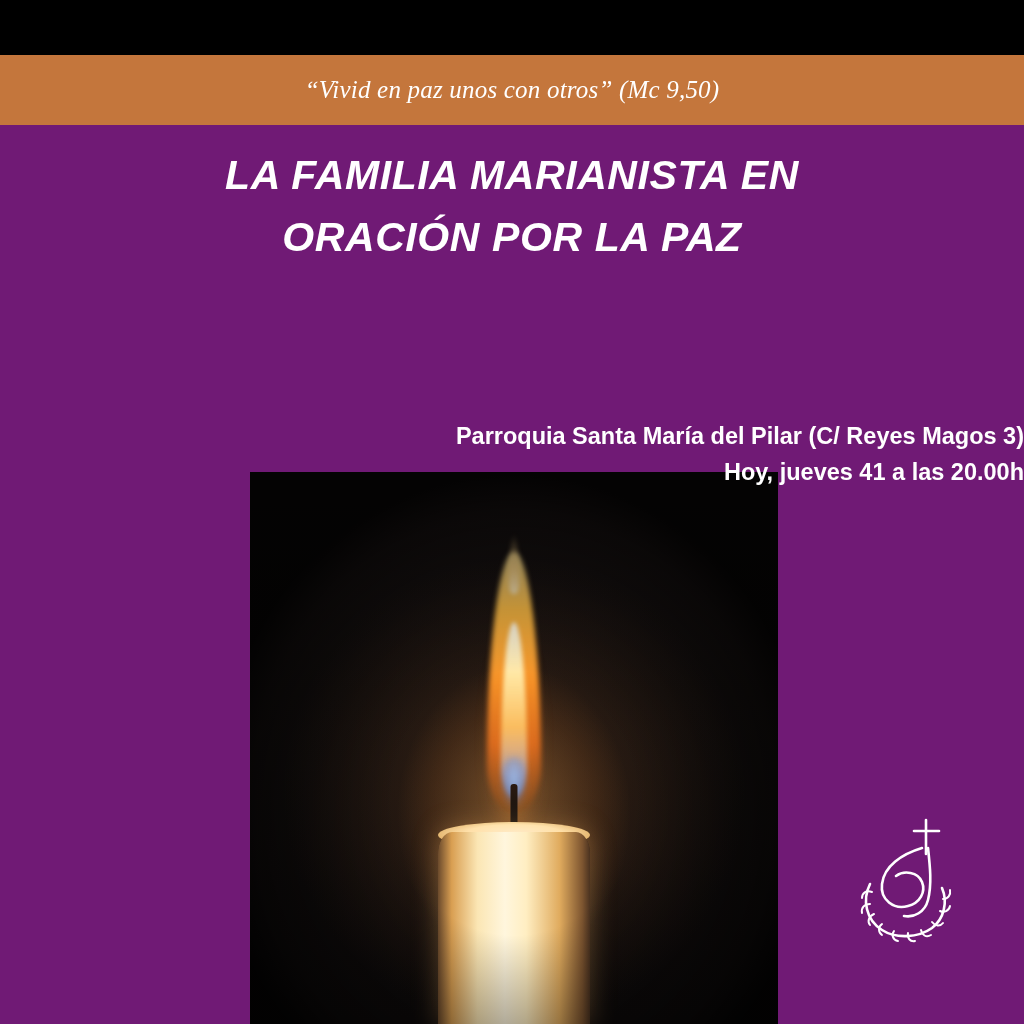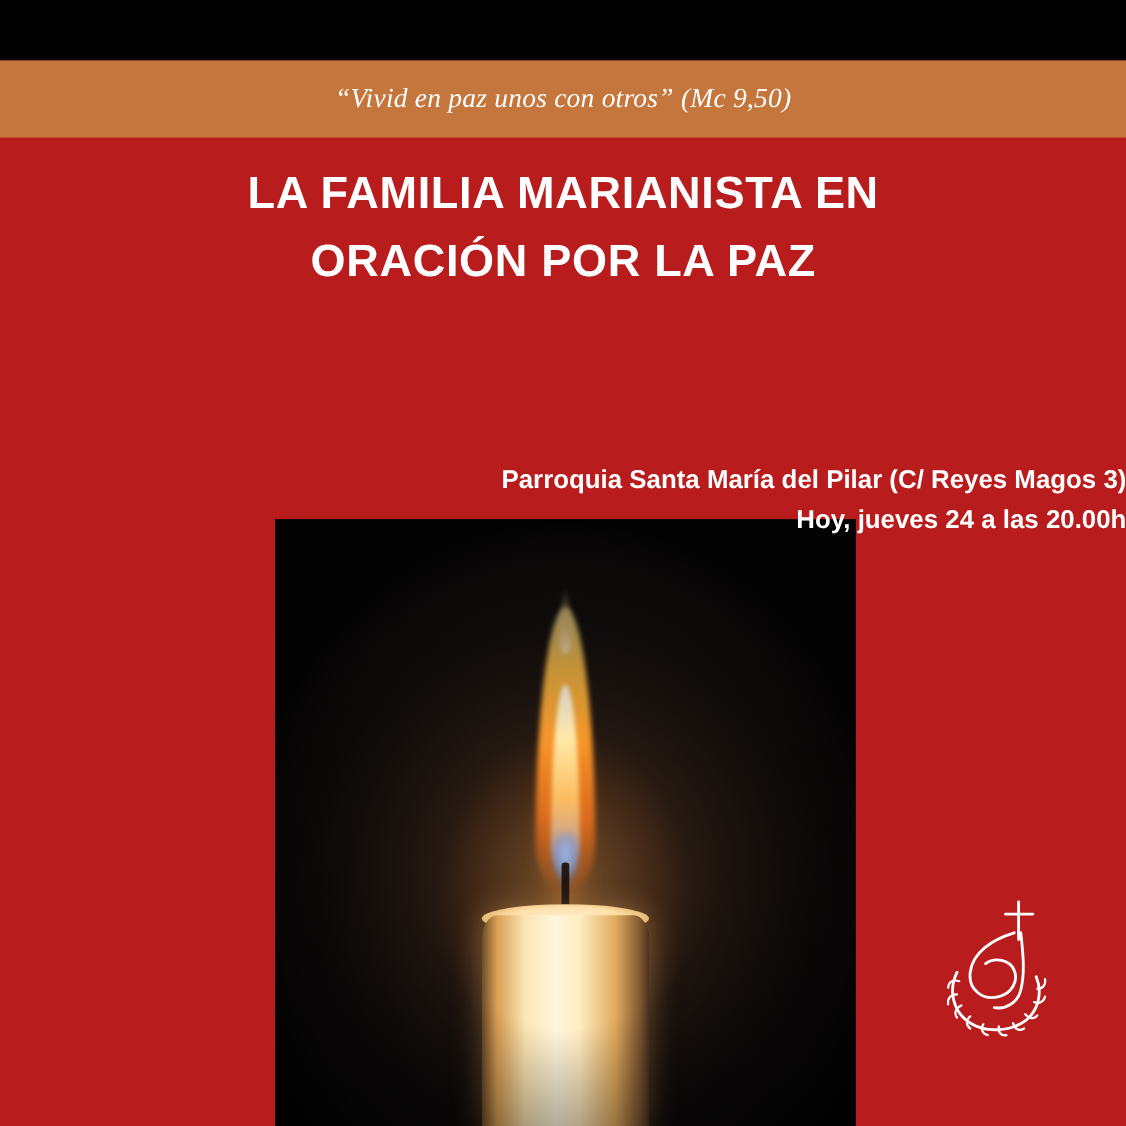--- a/index.html
+++ b/index.html
@@ -11,21 +11,21 @@
     width: 1024px;
     height: 1024px;
     overflow: hidden;
     font-family: "Liberation Sans", sans-serif;
   }
 
   #poster {
     position: relative;
     width: 1024px;
     height: 1024px;
-    background: #b91c1c;
+    background: #701a75;
     overflow: hidden;
   }
 
   
   .quote-band {
     position: absolute;
     left: 0;
     top: 55px;
     width: 1024px;
     height: 70px;
@@ -53,20 +53,21 @@
     text-align: center;
     z-index: 6;
     color: #ffffff;
     font-weight: bold;
     font-size: 41px;
     line-height: 1.5;
     letter-spacing: 0.6px;
   }
   .headline .line {
     display: block;
+    font-style: italic;
   }
 
   
   .body-text {
     position: absolute;
     left: 72px;
     top: 288px;
     width: 880px;
     text-align: center;
     color: #f2eeea;
@@ -257,21 +258,21 @@
   </div>
 
   <div class="headline">
     <span class="line">LA FAMILIA MARIANISTA EN</span>
     <span class="line">ORACIÓN POR LA PAZ</span>
   </div>
 
 
   <div class="details">
     <span class="line">Parroquia Santa María del Pilar (C/ Reyes Magos 3)</span>
-    <span class="line">Hoy, jueves 24 a las 20.00h</span>
+    <span class="line">Hoy, jueves 41 a las 20.00h</span>
   </div>
 
   <div class="photo">
     <div class="flame-outer"></div>
     <div class="flame-mid"></div>
     <div class="flame-inner"></div>
     <div class="flame-tip"></div>
     <div class="flame-blue"></div>
     <div class="wick"></div>
     <div class="candle-top"></div>

